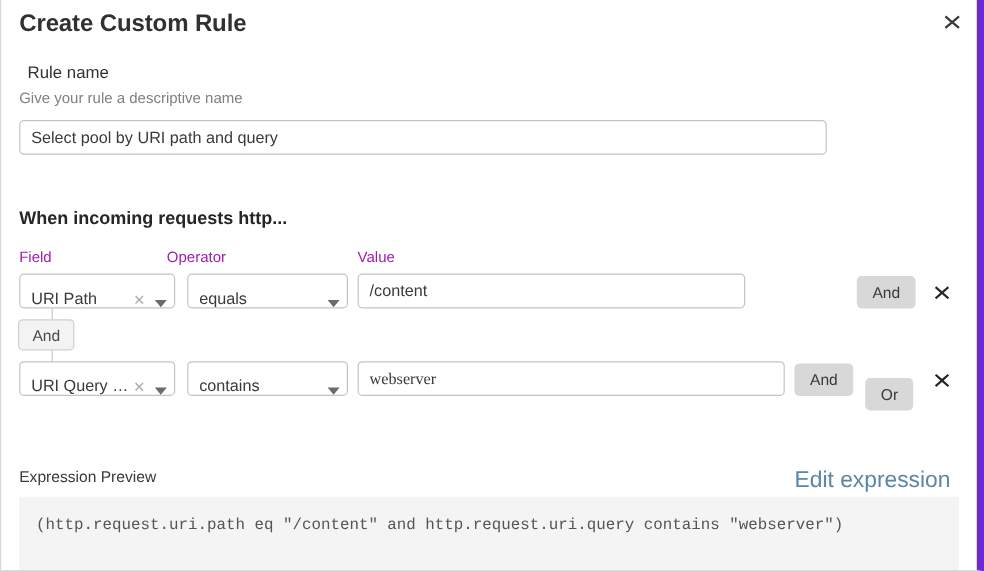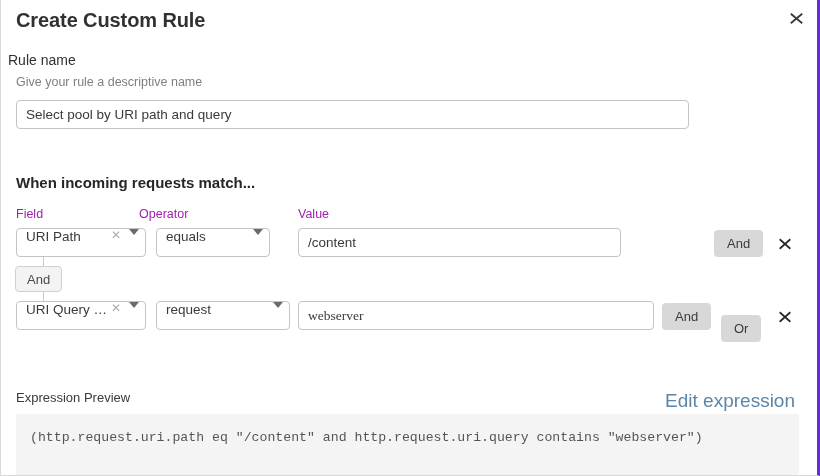--- a/index.html
+++ b/index.html
@@ -8,21 +8,21 @@
     width: 820px; height: 476px;
     background: #ffffff;
     font-family: "Liberation Sans", sans-serif;
     overflow: hidden;
   }
   .modal {
     position: relative;
     width: 820px; height: 476px;
     background: #ffffff;
     border-left: 1px solid #d9d9d9;
-    border-right: 3px solid #6d28d9;
+    border-right: 6px solid #6d28d9;
     border-bottom: 1px solid #d9d9d9;
     overflow: hidden;
   }
   .title {
     position: absolute;
     left: 15px; top: 9px;
     font-size: 20px;
     font-weight: bold;
     color: #313131;
     letter-spacing: -0.1px;
@@ -75,21 +75,21 @@
     color: #a21caf;
   }
 
   .select-box {
     position: absolute;
     height: 29px;
     border: 1px solid #c4c4c4;
     border-radius: 4px;
     background: #fff;
     display: flex;
-    align-items: flex-start;
+    align-items: flex-end;
     cursor: pointer;
   }
   .select-text {
     flex: 1 1 auto;
     font-size: 13.5px;
     color: #3a3a3a;
     padding-left: 9px;
     white-space: nowrap;
     overflow: hidden;
     text-overflow: ellipsis;
@@ -193,43 +193,43 @@
 <div class="modal">
 
   <div class="title">Create Custom Rule</div>
 
   <button class="close-btn">
     <svg width="15" height="15" viewBox="0 0 15 15" aria-hidden="true">
       <path d="M2.4 2.0 L7.5 6.3 L12.6 2.0 L13.8 3.4 L9.0 7.5 L13.8 11.6 L12.6 13.0 L7.5 8.7 L2.4 13.0 L1.2 11.6 L6.0 7.5 L1.2 3.4 Z" fill="#3a3a3a"></path>
     </svg>
   </button>
 
-  <div class="label-strong" style="left:7px; top:52px;">Rule name</div>
+  <div class="label-strong" style="left:22px; top:52px;">Rule name</div>
   <div class="label-sub" style="left:15px; top:75px;">Give your rule a descriptive name</div>
 
   <input class="text-input" style="left: 15px; top: 100px; width: 673px;" value="Select pool by URI path and query">
 
-  <div class="section-head" style="left:15px; top:174px;">When incoming requests match...</div>
+  <div class="section-head" style="left:15px; top:174px;">When incoming requests http...</div>
 
   <div class="col-head" style="left:15px;">Field</div>
   <div class="col-head" style="left:138px;">Operator</div>
   <div class="col-head" style="left:297px;">Value</div>
 
   <div class="conn-line-v" style="left:42px; top:257px; height:10px;"></div>
   <div class="conn-line-v" style="left:42px; top:292px; height:10px;"></div>
 
   <div class="select-box" style="left:15px; top:228px; width:130px;">
     <span class="select-text">URI Path</span>
     <span class="clear-x">✕</span>
     <span class="caret">
         <i></i>
       </span>
   </div>
 
-  <div class="select-box" style="left:155px; top:228px; width:114px;">
+  <div class="select-box" style="left:155px; top:228px; width:134px;">
     <span class="select-text">equals</span>
     <span class="caret">
         <i></i>
       </span>
   </div>
 
   <input class="text-input" style="left: 297px; top: 228px; width: 323px;" value="/content">
 
   <button class="logic-btn" style="left:713px; top:230px;">And</button>
 
@@ -243,21 +243,21 @@
 
   <div class="select-box" style="left:15px; top:301px; width:130px;">
     <span class="select-text">URI Query St...</span>
     <span class="clear-x">✕</span>
     <span class="caret">
         <i></i>
       </span>
   </div>
 
   <div class="select-box" style="left:155px; top:301px; width:134px;">
-    <span class="select-text">request</span>
+    <span class="select-text">contains</span>
     <span class="caret">
         <i></i>
       </span>
   </div>
 
   <input class="text-input" style="left: 297px; top: 301px; width: 356px; font-family: Liberation Serif, serif;" value="webserver">
 
   <button class="logic-btn" style="left:661px; top:303px;">And</button>
   <button class="logic-btn" style="left:720px; top:303px;margin-top:12px;">Or</button>
 

